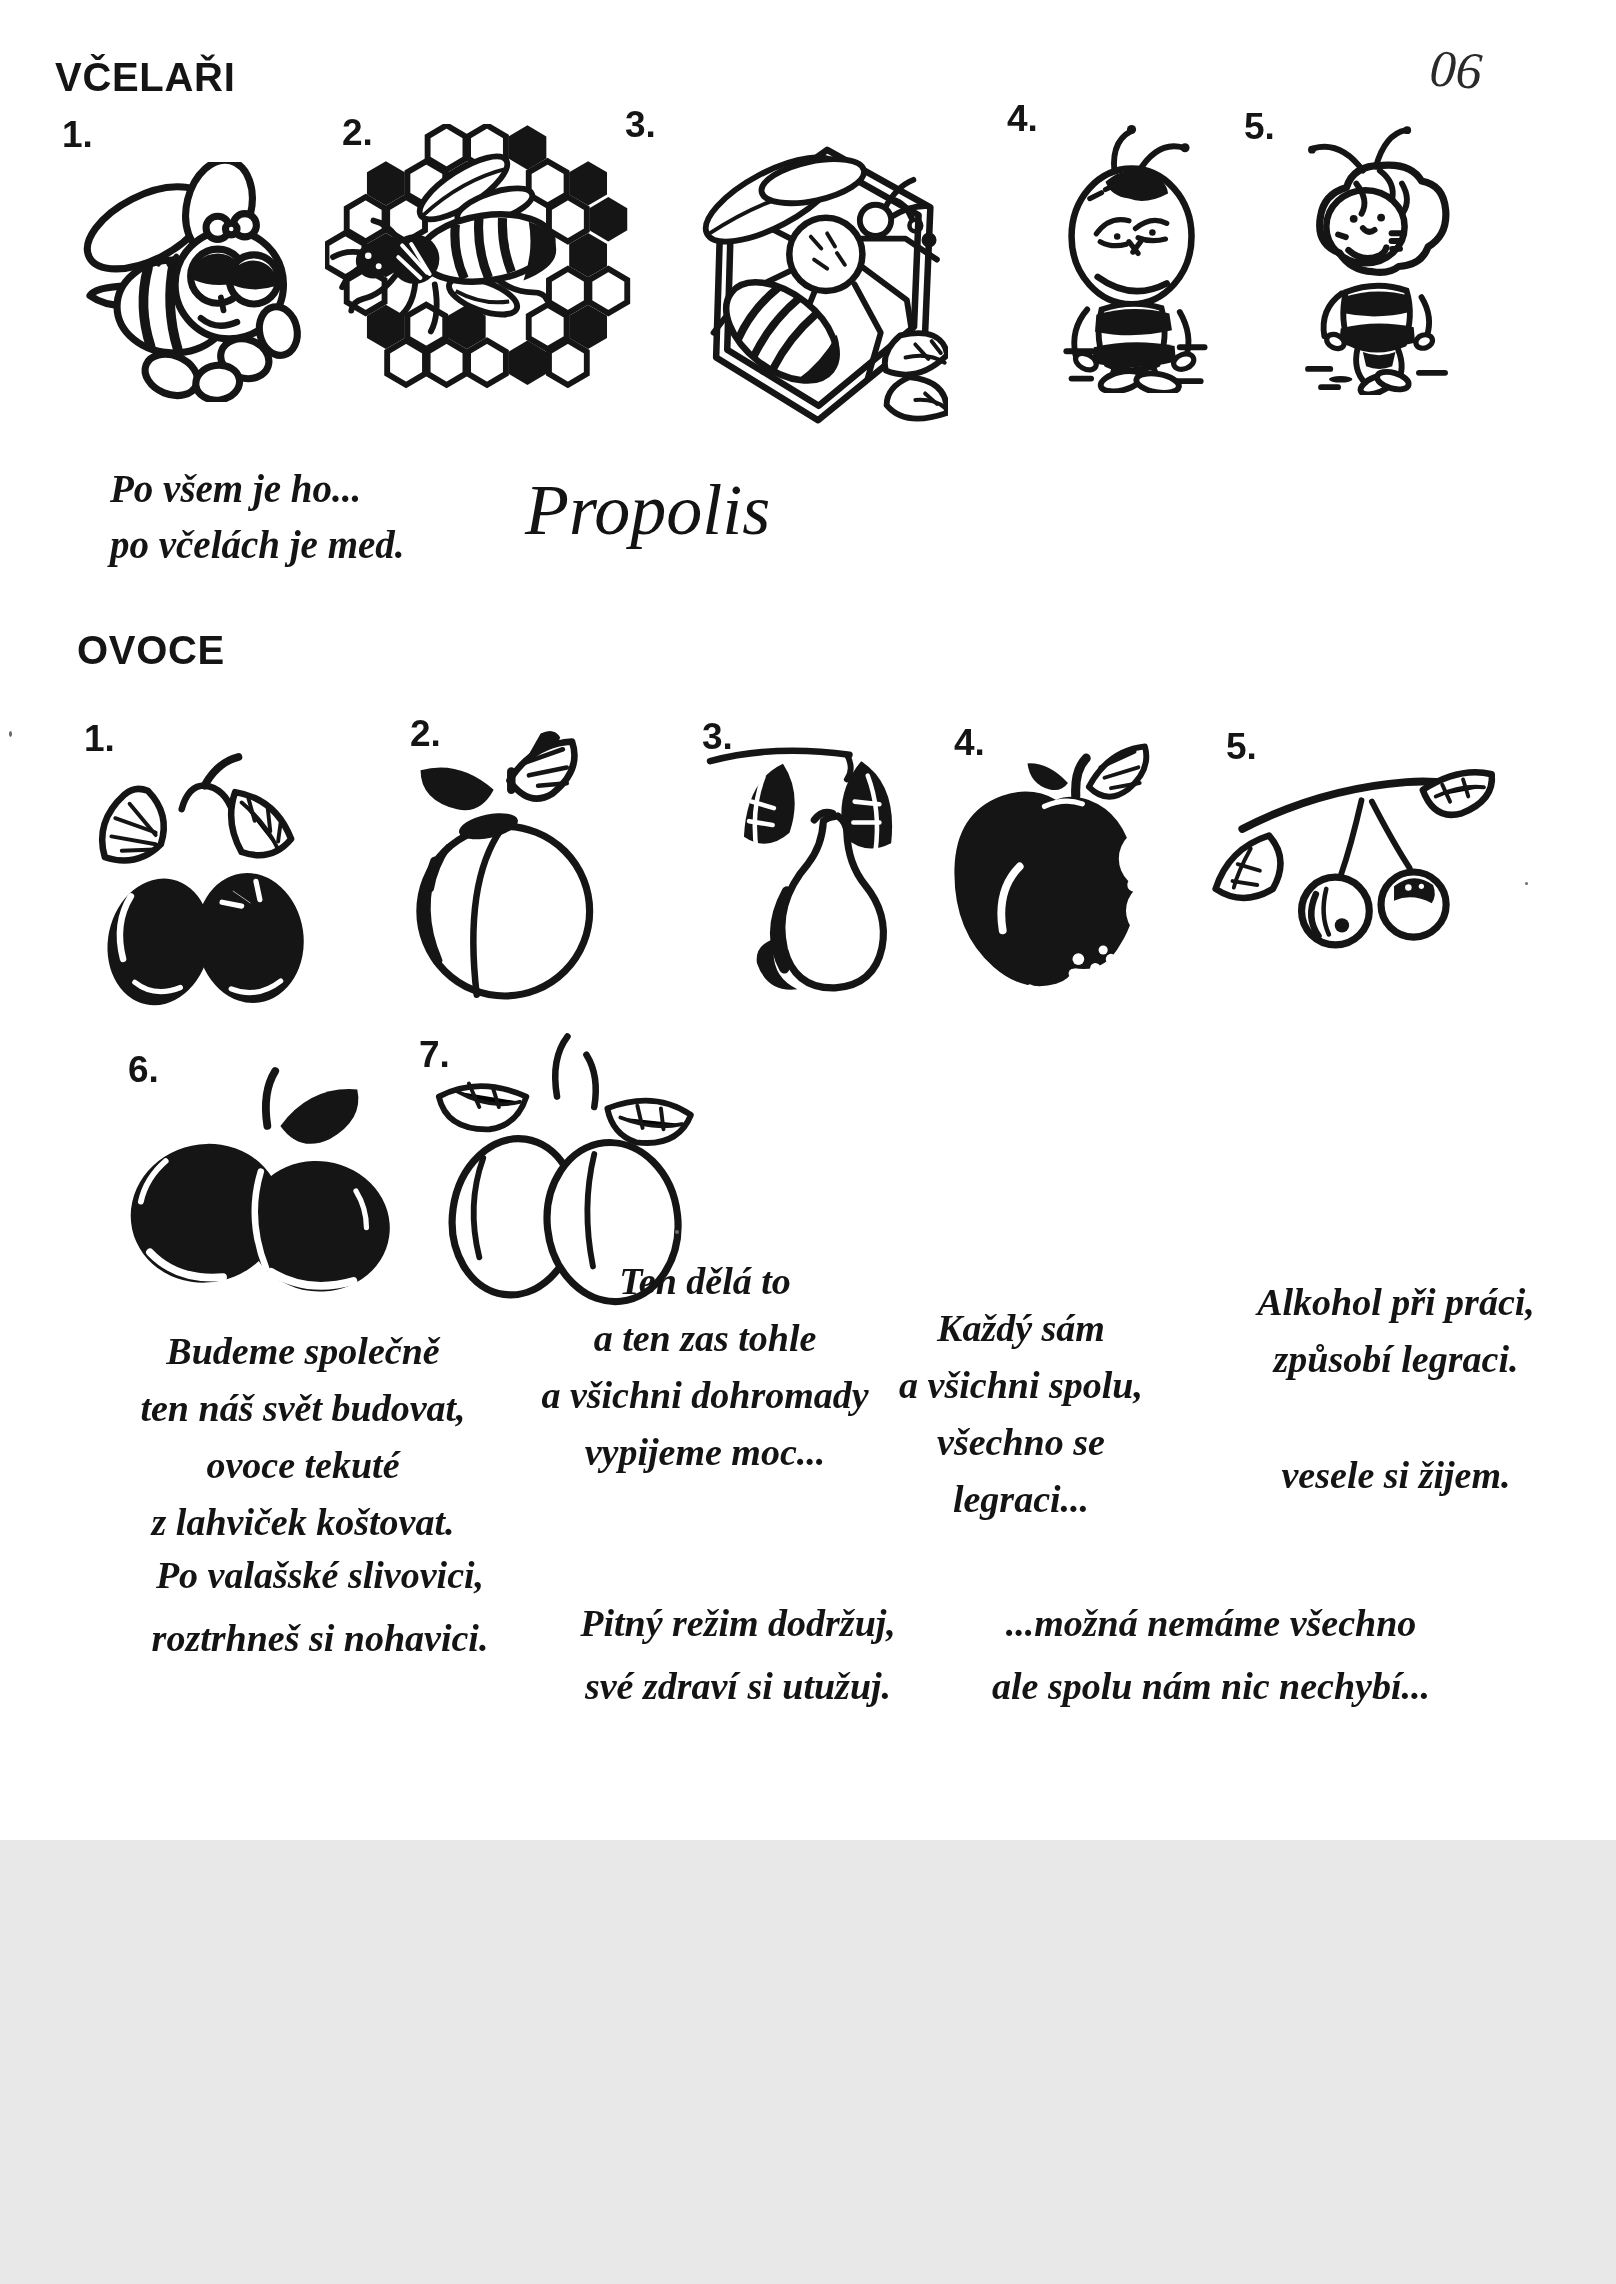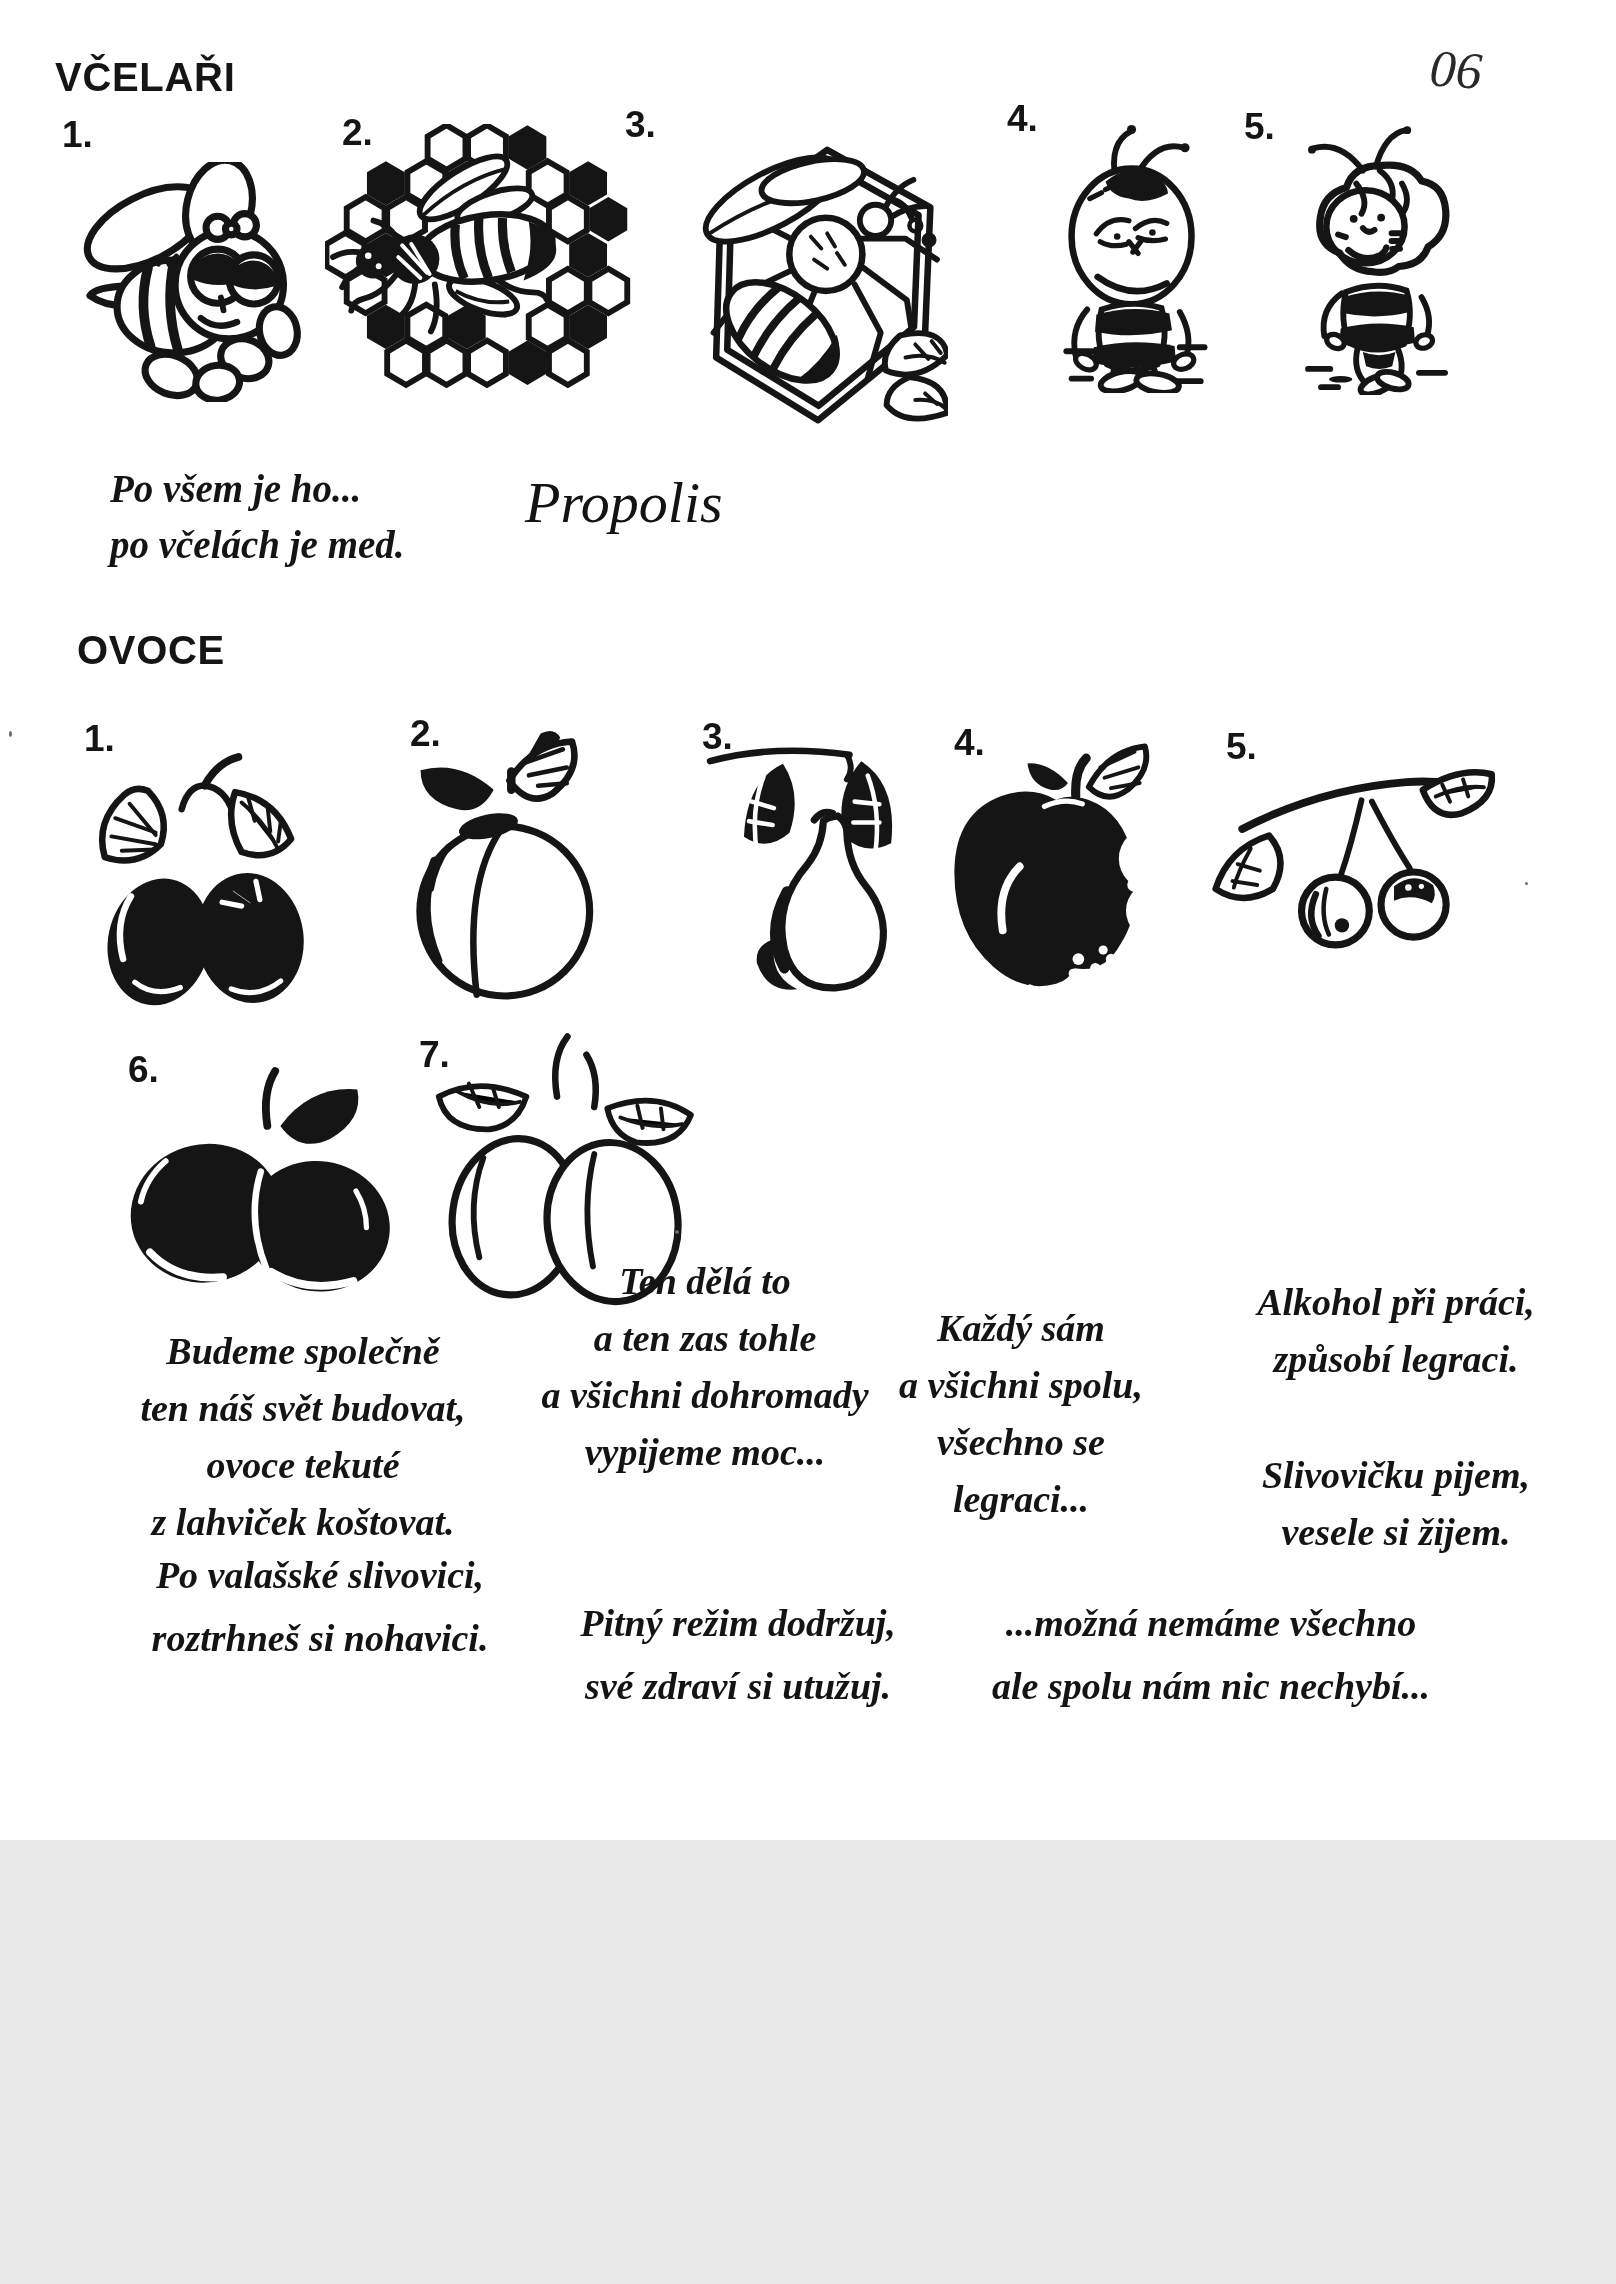--- a/index.html
+++ b/index.html
@@ -5,21 +5,21 @@
   html,body{margin:0;padding:0;background:#e8e8e8;}
   #page{position:relative;width:1616px;height:1840px;background:#ffffff;overflow:hidden;
         font-family:"Liberation Serif",serif;color:#121212;}
   .abs{position:absolute;}
   .heading{font-family:"Liberation Sans",sans-serif;font-weight:700;font-size:40px;
            letter-spacing:0.7px;color:#151515;white-space:nowrap;}
   .fig-num{font-family:"Liberation Sans",sans-serif;font-weight:700;font-size:37px;
            color:#151515;white-space:nowrap;line-height:1;}
   .fig svg{display:block;width:100%;height:100%;}
   .script{font-style:italic;font-weight:600;font-size:39px;line-height:1;color:#141414;white-space:nowrap;}
-  .propolis{font-style:italic;font-weight:500;font-size:58px;line-height:1;color:#131313;white-space:nowrap;}
+  .propolis{font-style:italic;font-weight:500;font-size:72px;line-height:1;color:#131313;white-space:nowrap;}
   .corner-mark{font-style:italic;font-weight:500;font-size:52px;color:#2a2a2a;transform:rotate(4deg);white-space:nowrap;}
   .verse{display:flex;flex-direction:column;align-items:center;text-align:center;}
   .verse .vline{font-style:italic;font-weight:600;font-size:38px;line-height:57px;white-space:nowrap;color:#141414;}
   .verse.wide .vline{line-height:63px;}
   .scanline{background:linear-gradient(90deg,#9a9a9a 0%,#4c4c4c 18%,#222 38%,#161616 55%,#3b3b3b 75%,#8a8a8a 100%);
             border-radius:1.3px;}
   .speck{background:#6b6b6b;border-radius:50%;}
 </style>
 </head>
 <body>
@@ -488,21 +488,20 @@
     <div class="vline">Každý sám</div>
     <div class="vline">a všichni spolu,</div>
     <div class="vline">všechno se</div>
     <div class="vline">legraci...</div>
   </div>
   <div class="abs verse" style="left:1207px;top:1274px;width:378px;text-align:center;">
     <div class="vline">Alkohol při práci,</div>
     <div class="vline">způsobí legraci.</div>
   </div>
   <div class="abs verse" style="left:1207px;top:1447px;width:378px;">
-    <div class="vline">Slivovičku pijem,</div>
     <div class="vline">vesele si žijem.</div>
   </div>
 
   <div class="abs verse wide" style="left:85px;top:1544px;width:470px;">
     <div class="vline">Po valašské slivovici,</div>
     <div class="vline">roztrhneš si nohavici.</div>
   </div>
   <div class="abs verse wide" style="left:542px;top:1592px;width:392px;">
     <div class="vline">Pitný režim dodržuj,</div>
     <div class="vline">své zdraví si utužuj.</div>

